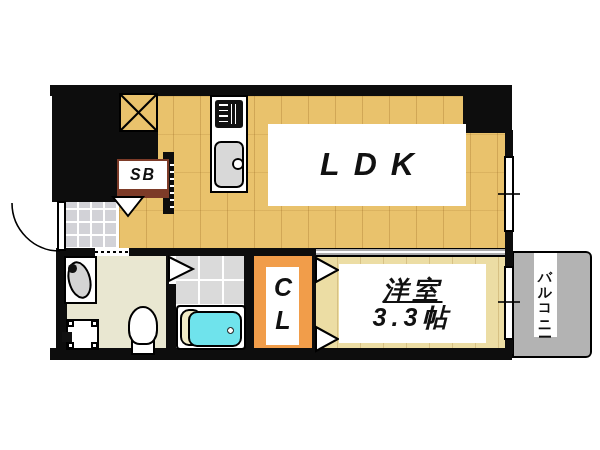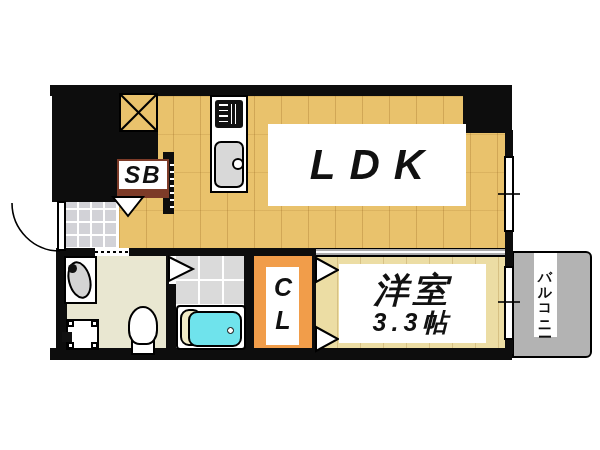--- a/index.html
+++ b/index.html
@@ -87,21 +87,21 @@
                 background:repeating-linear-gradient(90deg,#fff 0 1.5px,transparent 1.5px 4px);"></div>
   </div>
   <div style="position:absolute;left:214px;top:141px;width:30px;height:47px;background:#d8d8d8;
               border:2px solid #000;border-radius:7px;box-sizing:border-box;">
     <div style="position:absolute;right:-2px;top:15px;width:12px;height:12px;background:#ffffff;
                 border:2px solid #000;border-radius:50%;box-sizing:border-box;"></div>
   </div>
 
   <div class="labelbox" style="left:117px;top:159px;width:52px;height:39px;border:2.5px solid #7d3b28;
               border-bottom:9px solid #7d3b28;box-sizing:border-box;">
-    <span style="font-size:24px;letter-spacing:2px;text-align:right;">SB</span>
+    <span style="font-size:16px;letter-spacing:2px;text-align:right;">SB</span>
   </div>
 
   <div style="position:absolute;left:57px;top:201px;width:9px;height:50px;background:#ffffff;
               border:2px solid #000;box-sizing:border-box;"></div>
 
   <div style="position:absolute;left:64px;top:256px;width:33px;height:48px;background:#ffffff;
               border:2.5px solid #000;box-sizing:border-box;">
     <div style="position:absolute;left:2px;top:3px;width:23px;height:38px;background:#d4d4d4;
                 border:2px solid #000;border-radius:50% 50% 50% 50%;transform:rotate(-14deg);box-sizing:border-box;"></div>
     <div style="position:absolute;left:2px;top:6px;width:9px;height:9px;background:#111;border-radius:50%;"></div>
@@ -145,25 +145,25 @@
     <polygon points="169,257 193,269 169,281" fill="#ffffff" stroke="#000" stroke-width="2"></polygon>
 
     <polygon points="316,258 338,270 316,282" fill="#ffffff" stroke="#000" stroke-width="2"></polygon>
     <polygon points="316,327 338,339 316,351" fill="#ffffff" stroke="#000" stroke-width="2"></polygon>
 
     <line x1="498" y1="194" x2="520" y2="194" stroke="#000" stroke-width="1.6"></line>
     <line x1="498" y1="302" x2="520" y2="302" stroke="#000" stroke-width="1.6"></line>
   </svg>
 
   <div class="labelbox" style="left:268px;top:124px;width:198px;height:82px;">
-    <span style="font-size:42px;letter-spacing:14px;line-height:1.05;text-indent:14px;">LDK</span>
+    <span style="font-size:32px;letter-spacing:14px;line-height:1.05;text-indent:14px;">LDK</span>
   </div>
 
   <div class="labelbox" style="left:339px;top:264px;width:147px;height:79px;">
-    <span style="font-size:35px;letter-spacing:4px;line-height:1.05;">洋室</span>
+    <span style="font-size:26px;letter-spacing:4px;line-height:1.05;text-decoration:underline;">洋室</span>
     <span style="font-size:25px;letter-spacing:5px;line-height:1.05;">3.3帖</span>
   </div>
 
   <div class="labelbox" style="left:266px;top:267px;width:33px;height:78px;">
     <span style="writing-mode:vertical-rl;text-orientation:upright;font-size:25px;letter-spacing:5px;line-height:1;">CL</span>
   </div>
 
 </div>
 
 </body></html>

